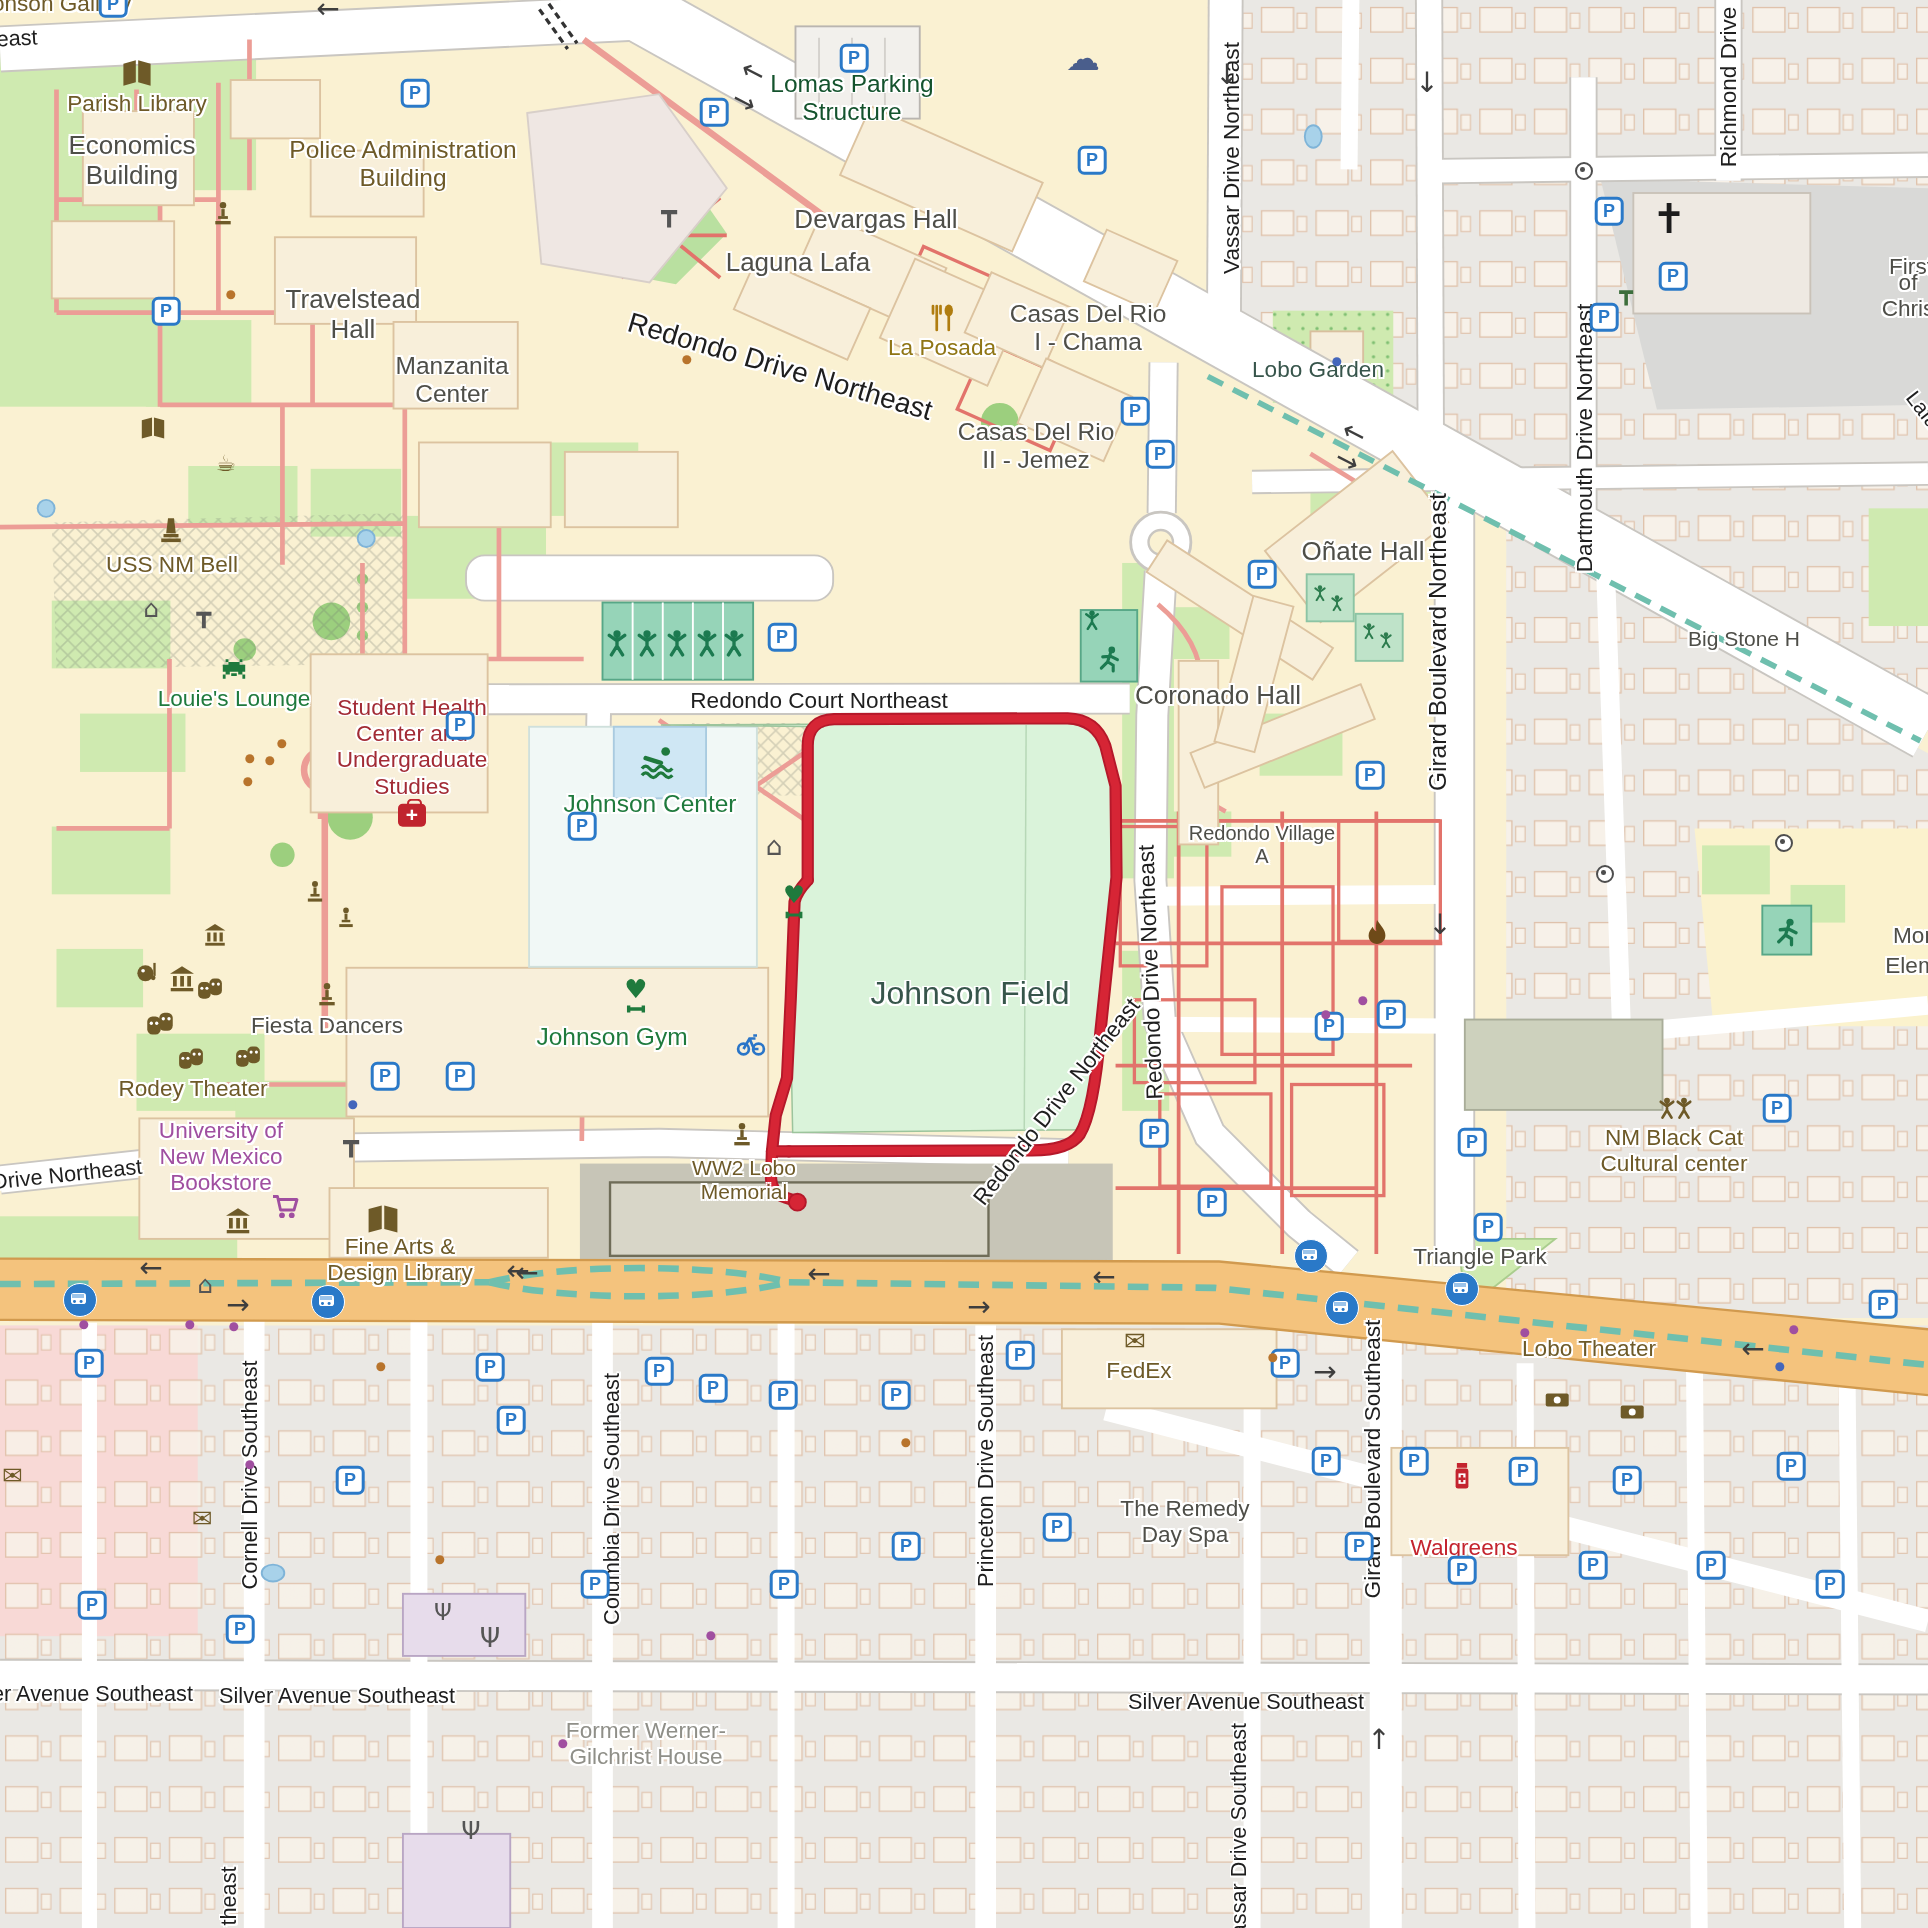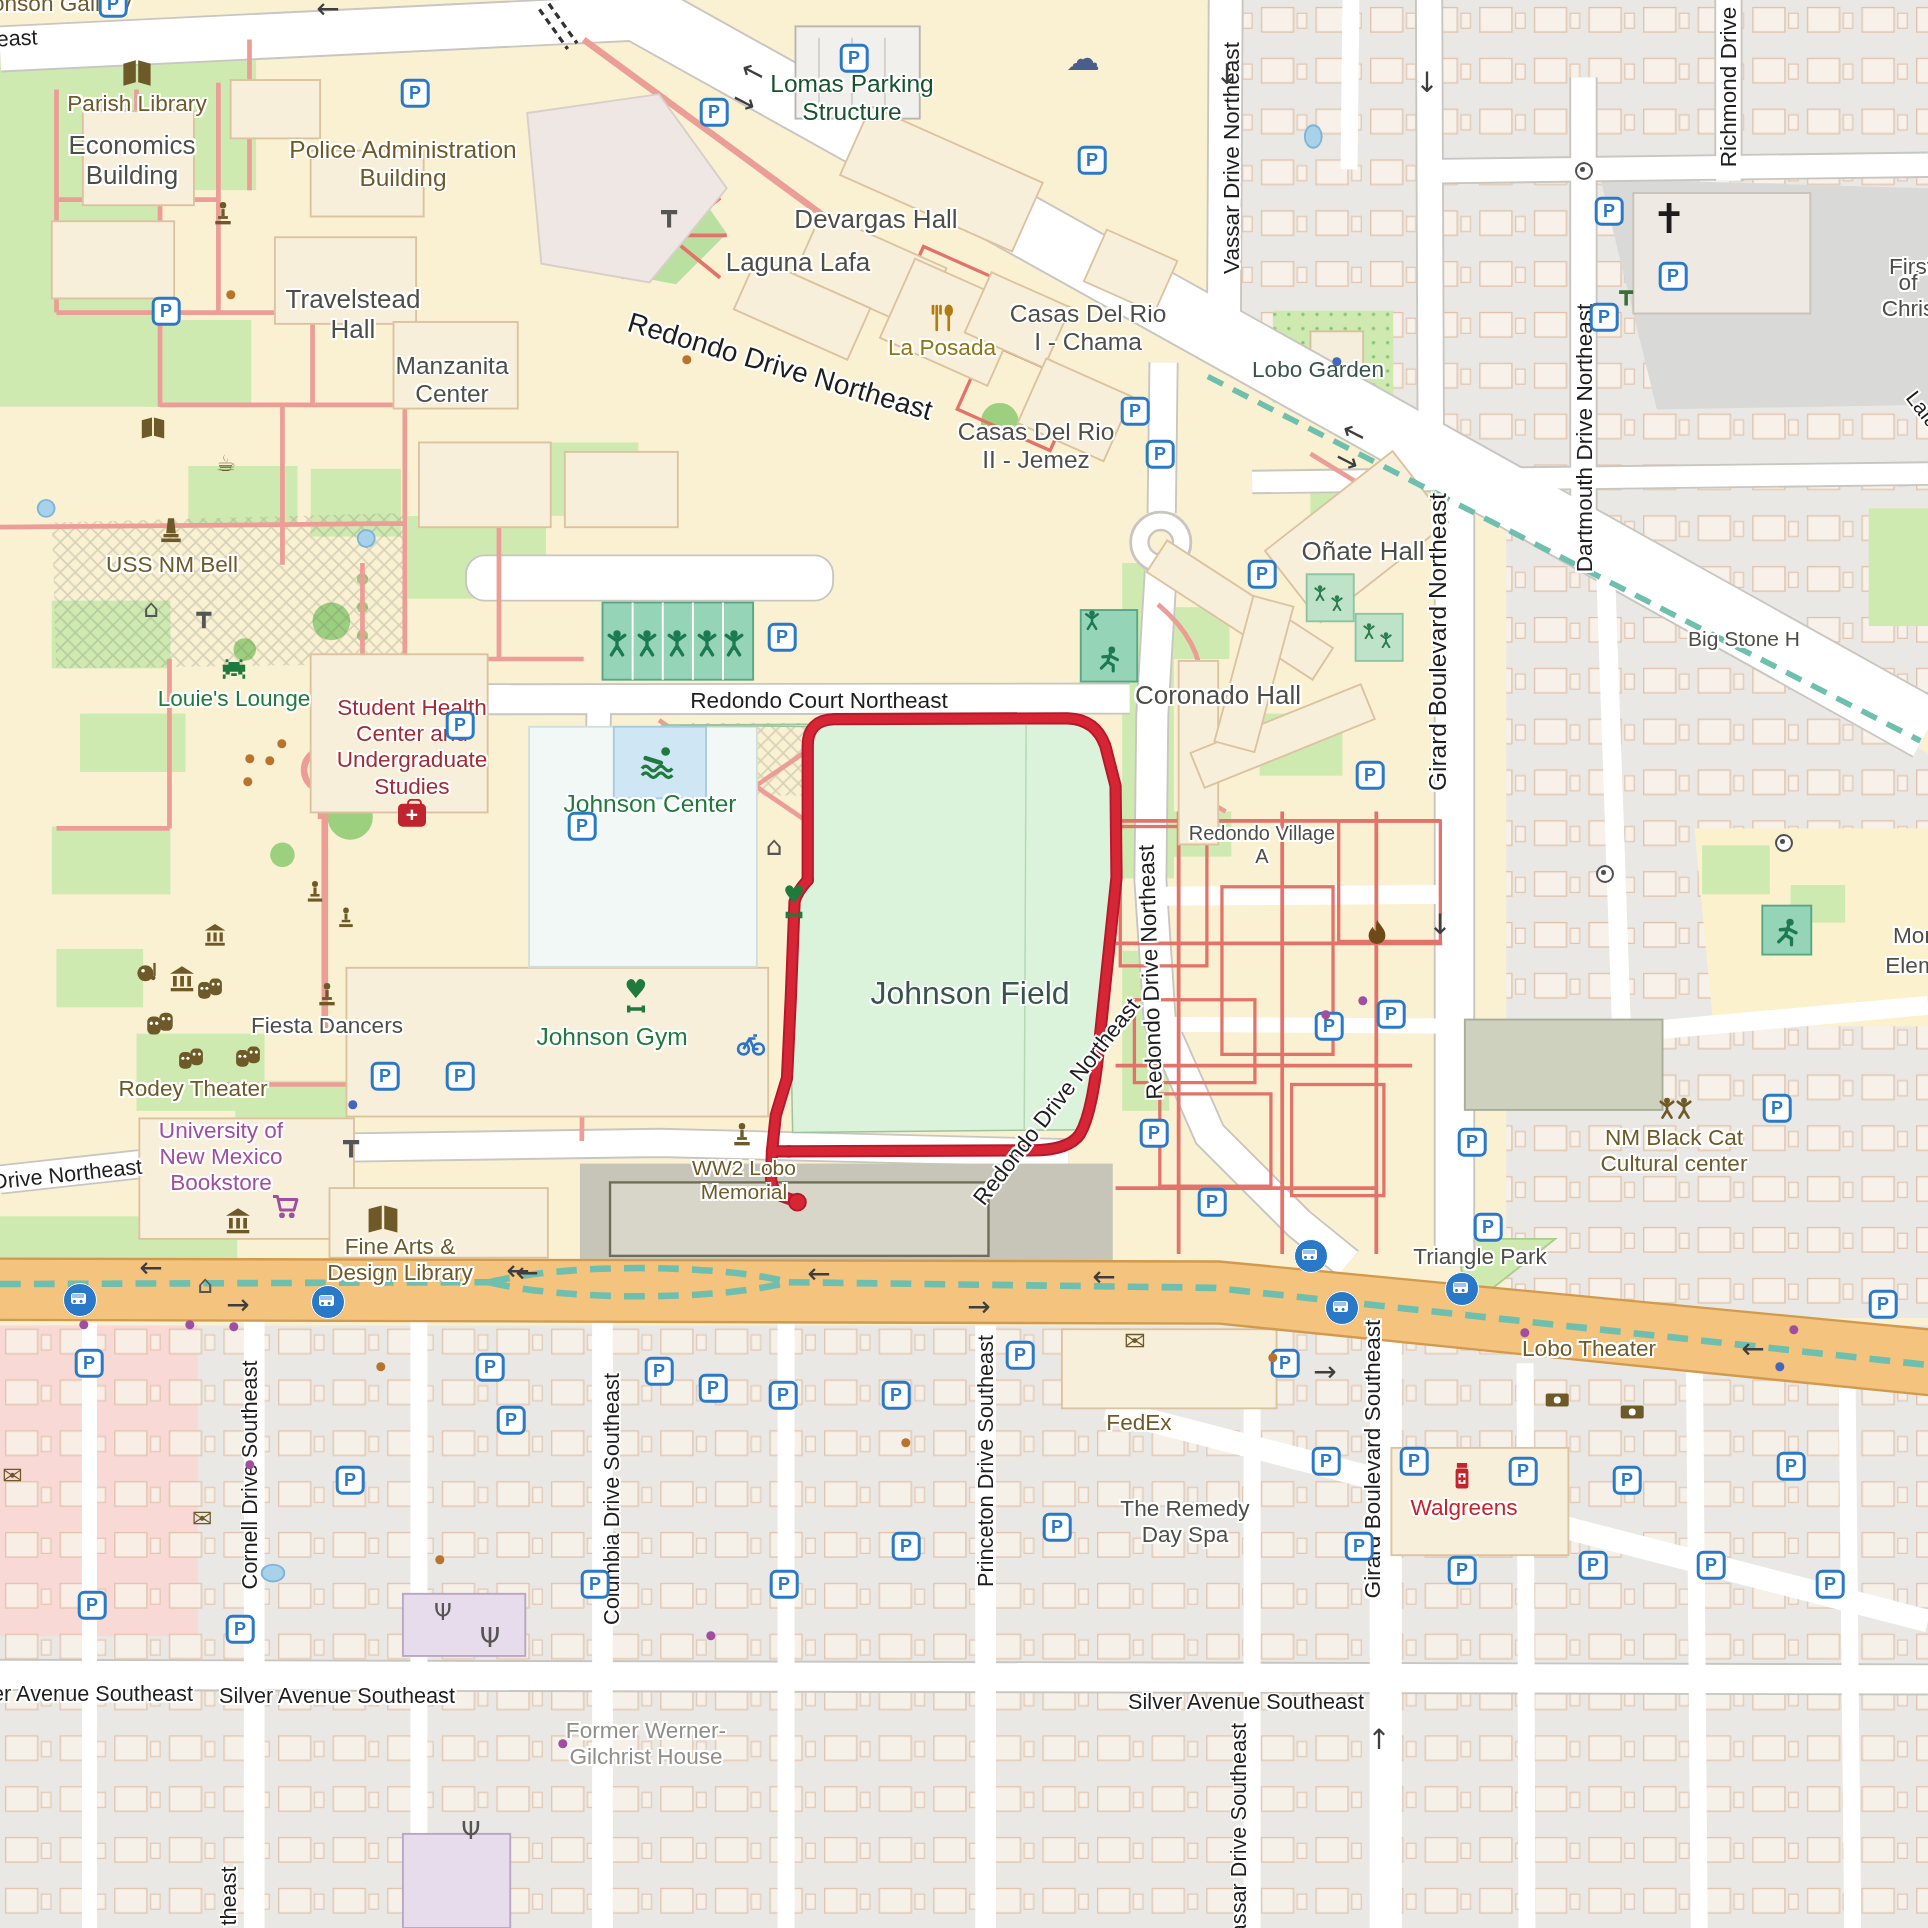--- a/index.html
+++ b/index.html
@@ -14,21 +14,21 @@
   .c-street{color:#1e1e1e;}
   .c-bldg{color:#4e4e48;}
   .c-brown{color:#6e5a28;}
   .c-gold{color:#8f7514;}
   .c-green{color:#1f7a3d;}
   .c-dkgreen{color:#37554b;}
   .c-red{color:#a22b35;}
   .c-blue{color:#14532d;}
   .c-purple{color:#a04fa0;}
   .c-gray{color:#8f8f88;}
-  .c-walg{color:#c4242e;}
+  .c-walg{color:#c4242e;margin-top:40px;}
   .pmark{position:absolute;transform:translate(-50%,-50%);width:22.6px;height:22.6px;
      border:3.3px solid #2a79c8;border-radius:6.6px;background:#fff;color:#2a79c8;
      font-weight:bold;font-size:18px;line-height:22.6px;text-align:center;}
   .busmark{position:absolute;transform:translate(-50%,-50%);width:32px;height:32px;border-radius:50%;
      background:#2a79c8;border:1.9px solid #fff;}
   .busbody{position:absolute;left:6.6px;top:8.5px;width:15px;height:11.3px;background:#fff;border-radius:2.8px;}
   .busbody:after{content:"";position:absolute;left:2.8px;top:7.5px;width:2.8px;height:2.8px;border-radius:50%;
      background:#2a79c8;box-shadow:6.6px 0 0 #2a79c8;}
   .busbody:before{content:"";position:absolute;left:1.9px;top:1.9px;width:11.3px;height:3.8px;background:#9cc4ea;}
   .dotm{position:absolute;transform:translate(-50%,-50%);width:9.4px;height:9.4px;border-radius:50%;}
@@ -445,21 +445,21 @@
 Bookstore</div>
       <div class="L c-brown" style="position: absolute; font-size: 21px; transform: translate(-50%, -50%); left: 744px; top: 1180px;">WW2 Lobo
 Memorial</div>
       <div class="L c-brown" style="position: absolute; font-size: 22.6px; transform: translate(-50%, -50%); left: 400px; top: 1260px;">Fine Arts &amp;
 Design Library</div>
       <div class="L c-street" style="position: absolute; font-size: 21.7px; transform: translate(-50%, -50%) rotate(-6deg); left: 58px; top: 1175px;">o Drive Northeast</div>
       <div class="L c-bldg" style="position: absolute; font-size: 22.6px; transform: translate(-50%, -50%); left: 1480px; top: 1257px;">Triangle Park</div>
       <div class="L c-brown" style="position: absolute; font-size: 22.6px; transform: translate(-50%, -50%); left: 1674px; top: 1151px;">NM Black Cat
 Cultural center</div>
       <div class="L c-brown" style="position: absolute; font-size: 22.6px; transform: translate(-50%, -50%); left: 1589px; top: 1349px;">Lobo Theater</div>
-      <div class="L c-brown" style="position: absolute; font-size: 22.6px; transform: translate(-50%, -50%); left: 1135px; top: 1423px; padding-left: 8px;">FedEx</div>
+      <div class="L c-brown" style="position: absolute; font-size: 22.6px; transform: translate(-50%, -50%); left: 1135px; top: 1371px; padding-left: 8px;">FedEx</div>
       <div class="L c-walg" style="position: absolute; font-size: 22.6px; transform: translate(-50%, -50%); left: 1464px; top: 1508px;">Walgreens</div>
       <div class="L c-bldg" style="position: absolute; font-size: 22.6px; transform: translate(-50%, -50%); left: 1185px; top: 1522px;">The Remedy
 Day Spa</div>
       <div class="L c-gray" style="position: absolute; font-size: 22.6px; transform: translate(-50%, -50%); left: 646px; top: 1744px;">Former Werner-
 Gilchrist House</div>
       <div class="L c-street" style="position: absolute; font-size: 21.7px; transform: translate(-50%, -50%); left: 75px; top: 1694px;">Silver Avenue Southeast</div>
       <div class="L c-street" style="position: absolute; font-size: 21.7px; transform: translate(-50%, -50%); left: 337px; top: 1696px;">Silver Avenue Southeast</div>
       <div class="L c-street" style="position: absolute; font-size: 21.7px; transform: translate(-50%, -50%); left: 1246px; top: 1702px;">Silver Avenue Southeast</div>
       <div class="L c-street" style="position: absolute; font-size: 21.7px; transform: translate(-50%, -50%) rotate(-90deg); left: 250px; top: 1475px;">Cornell Drive Southeast</div>
       <div class="L c-street" style="position: absolute; font-size: 21.7px; transform: translate(-50%, -50%) rotate(-90deg); left: 612px; top: 1499px;">Columbia Drive Southeast</div>

